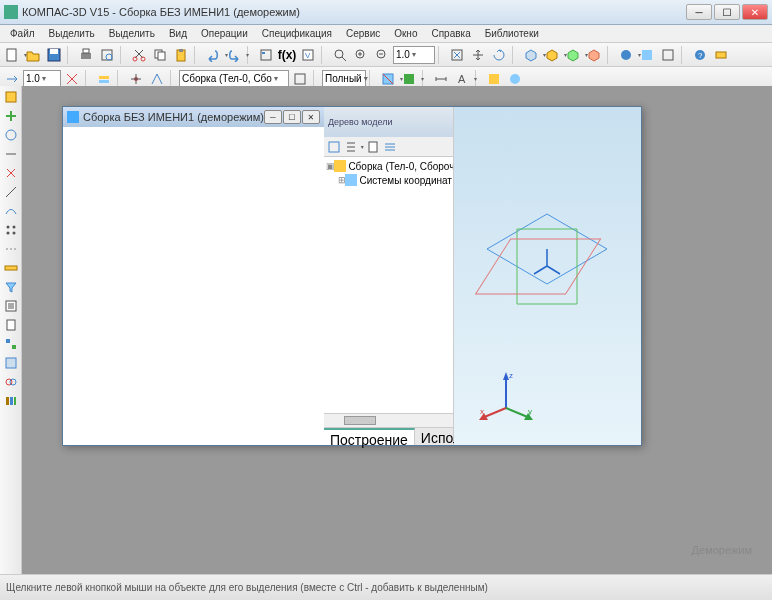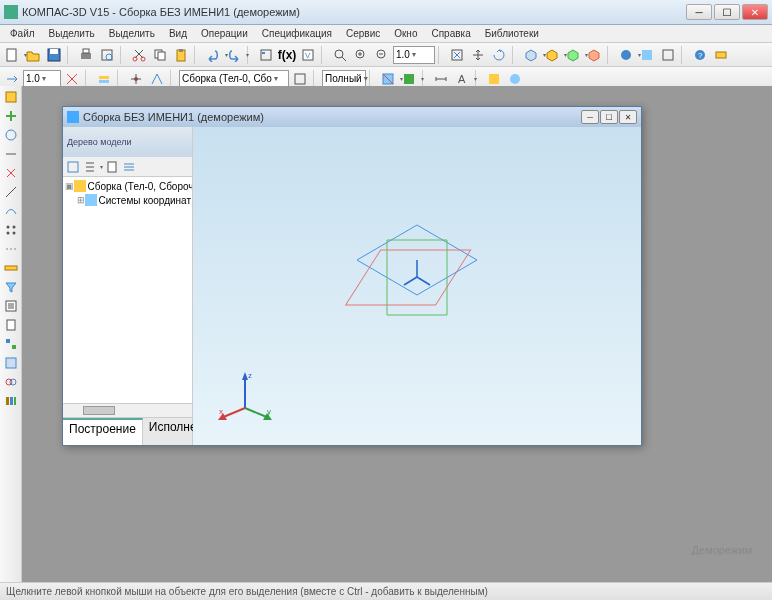--- a/index.html
+++ b/index.html
@@ -16,42 +16,42 @@
 .tbtn { width:20px; height:20px; border:1px solid transparent; display:flex; align-items:center; justify-content:center; cursor:pointer; border-radius:2px; position:relative; }
 .tbtn svg { width:14px; height:14px; }
 .tbtn .dd { position:absolute; right:-6px; font-size:6px; color:#666; }
 .tsep { width:6px; height:18px; border-left:1px solid #ccc; margin:0 2px; }
 .tcombo { height:18px; border:1px solid #999; background:#fff; font-size:10px; padding:0 2px; display:flex; align-items:center; cursor:pointer;text-align:right; }
 .tcombo::after { content:'▾'; margin-left:2px; color:#666; font-size:8px; }
 .main-area { position:absolute; top:86px; left:0; right:0; bottom:18px; background:#999; display:flex; }
 .left-toolbar { width:22px; background:linear-gradient(90deg,#f8f8f8,#e8e8e8); border-right:1px solid #ccc; display:flex; flex-direction:column; padding:2px 0; gap:1px; }
 .left-toolbar .tbtn { width:18px; height:18px; margin:0 auto; }
 .workspace { flex:1; background:#999; position:relative; }
-.doc-window { position:absolute; left:40px; top:20px; width:580px; height:340px; background:#fff; border:1px solid #5a7a9a; box-shadow:2px 2px 8px rgba(0,0,0,0.3); display:flex; flex-direction:column; }
+.doc-window { position:absolute; left:40px; top:20px; width:580px; height:340px; background:#fff; border:1px solid #5a7a9a; box-shadow:2px 2px 8px rgba(0,0,0,0.3); display:flex; flex-direction:row; }
 .doc-title { height:20px; background:linear-gradient(#d0e0f5,#b0c8e0); display:flex; align-items:center; padding:0 4px; font-size:11px; color:#333; }
 .doc-title-icon { width:12px; height:12px; background:#4af; margin-right:4px; }
 .doc-title-text { flex:1; }
 .doc-win-btns { display:flex; gap:1px; }
 .doc-win-btn { width:18px; height:14px; border:1px solid #888; background:#eee; font-size:8px; display:flex; align-items:center; justify-content:center; border-radius:2px; cursor:pointer; }
 .doc-body { flex:1; display:flex; }
 .tree-panel { width:130px; background:#fff; border-right:1px solid #ccc; display:flex; flex-direction:column; }
 .tree-header { height:30px; background:linear-gradient(#e0e8f0,#c8d8e8); padding:0 4px; font-size:9px; color:#446; display:flex; align-items:center; }
 .tree-toolbar { height:20px; background:#f0f0f0; border-bottom:1px solid #ccc; display:flex; align-items:center; gap:1px; padding:0 2px; }
 .tree-toolbar .tbtn { width:16px; height:16px; }
 .tree-content { flex:1; background:#fff; padding:2px; overflow:hidden; font-size:10px; }
 .tree-node { display:flex; align-items:center; padding:1px 0; cursor:pointer; white-space:nowrap; }
 .tree-node .exp { width:10px; text-align:center; color:#888; font-size:9px; }
 .tree-node .ticon { width:12px; height:12px; background:#fc4; margin-right:2px; flex-shrink:0; }
 .tree-scroll { height:14px; background:#f0f0f0; border-top:1px solid #ccc; position:relative; }
 .tree-scroll::before { content:''; position:absolute; left:20px; width:30px; top:2px; bottom:2px; background:#ccc; border:1px solid #999; }
-.tree-tabs { height:28px; background:#e8e8e8; border-top:1px solid #ccc; display:flex; font-size:12px; }
+.tree-tabs { height:18px; background:#e8e8e8; border-top:1px solid #ccc; display:flex; font-size:14px; }
 .tree-tab { padding:2px 6px; border-right:1px solid #ccc; cursor:pointer; }
 .tree-tab.active { background:#fff; border-top:2px solid #5a9; }
 .viewport { flex:1; background:linear-gradient(#c8e0f0,#e8f4fa); position:relative; }
-.statusbar { position:absolute; bottom:0; left:0; right:0; height:18px; background:linear-gradient(#f0f0f0,#e0e0e0); border-top:1px solid #ccc; display:flex; align-items:center; padding:0 6px; font-size:10px; color:#555; }
+.statusbar { position:absolute; bottom:0; left:0; right:0; height:26px; background:linear-gradient(#f0f0f0,#e0e0e0); border-top:1px solid #ccc; display:flex; align-items:center; padding:0 6px; font-size:10px; color:#555; }
 .demo-watermark { position:absolute; right:20px; bottom:26px; color:#888; font-size:11px; }
 .planes { position:absolute; left:50%; top:48%; transform:translate(-50%,-50%); }
 .triad { position:absolute; left:22px; bottom:22px; }
 </style>
 </head>
 <body>
 
 <div class="titlebar">
   <div class="titlebar-icon"></div>
   <div class="titlebar-text">КОМПАС-3D V15 - Сборка БЕЗ ИМЕНИ1 (деморежим)</div>

